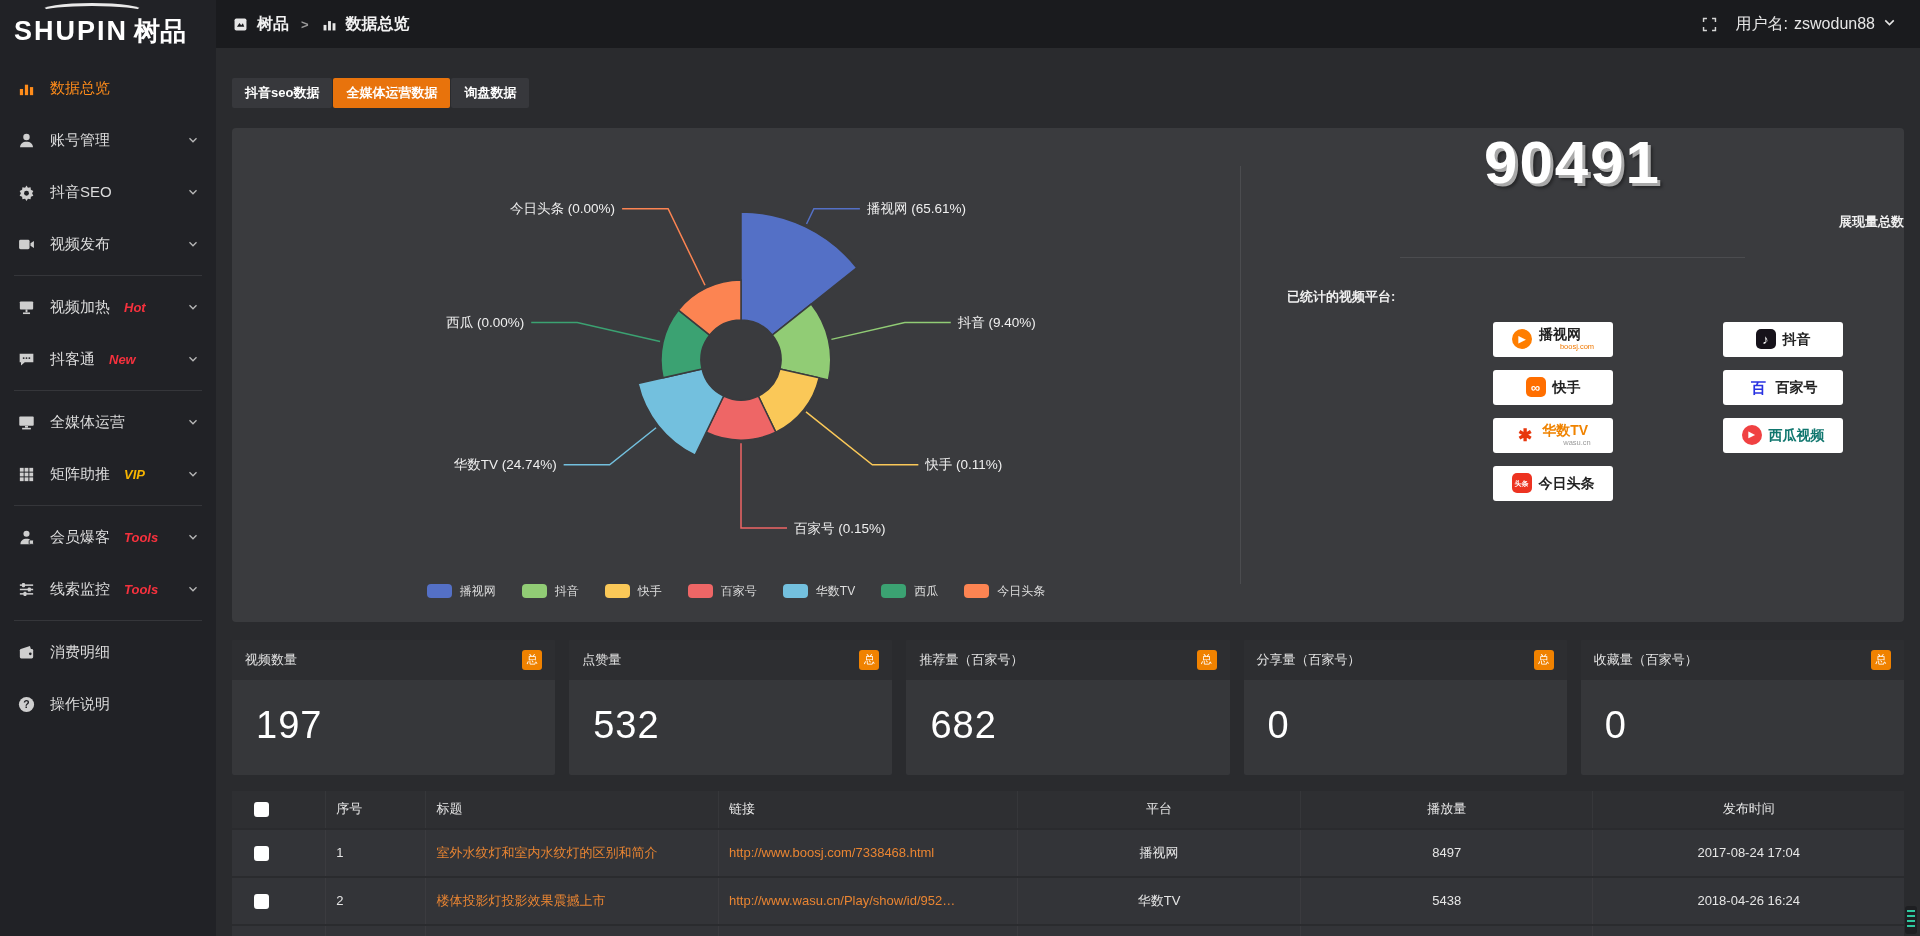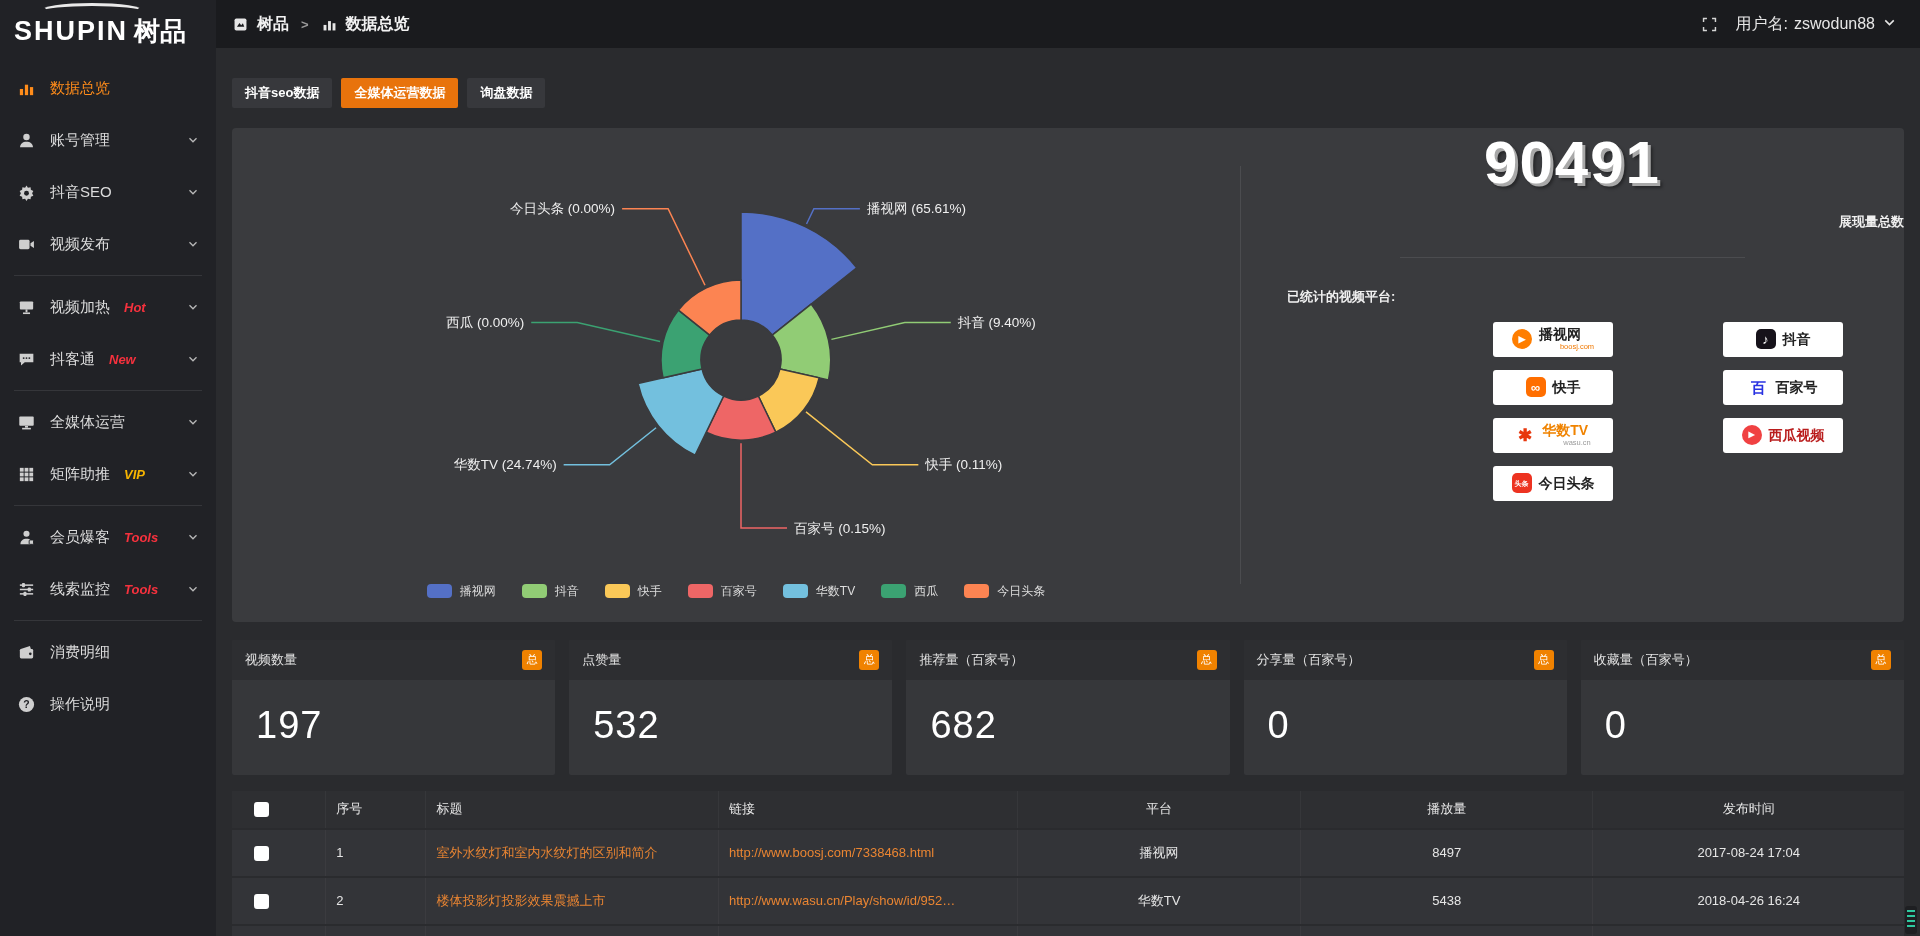--- a/index.html
+++ b/index.html
@@ -28,21 +28,21 @@
             display:flex; align-items:center; padding:0 22px 0 16px; }
   .crumb { display:flex; align-items:center; gap:8px; font-size:16px; font-weight:bold; color:#f2f2f2; }
   .crumb .sep { color:#9a9a9a; font-size:13px; margin:0 4px; }
   .crumb .c-icon { display:flex; color:#e7e7e7; }
   .top-right { margin-left:auto; display:flex; align-items:center; gap:18px; font-size:16px; color:#e6e6e6; }
   .fs-icon { display:flex; cursor:pointer; color:#d5d5d5; }
   .user-box { display:flex; align-items:center; gap:6px; cursor:pointer; }
 
   
   .main { position:absolute; left:216px; top:48px; right:0; bottom:0; padding:30px 16px 0 16px; }
-  .tabs { display:flex; gap:9px; }
+  .tabs { display:flex; gap:1px; }
   .tab { padding:7px 13px; background:#37383c; color:#fff; font-size:13px; font-weight:bold;
          border-radius:2px; cursor:pointer; line-height:1.2; }
   .tab.active { background:#e8730c; }
 
   .panel { margin-top:20px; height:494px; background:#3a3b3e; border-radius:4px; display:flex; position:relative; }
   .chart-section { width:1008px; position:relative; }
   .chart-svg-wrap { position:absolute; inset:22px 0 56px 0; }
   .legend { position:absolute; bottom:22px; left:0; width:100%; display:flex; justify-content:center;
             gap:26px; }
   .legend-item { display:flex; align-items:center; gap:8px; font-size:12px; color:#dddddd; cursor:pointer; }
@@ -437,21 +437,21 @@
             </div>
             <div class="p-badge">
               <span class="p-icon" style="font-size: 15px; color: rgb(41, 50, 225);">百</span>
               <span class="p-text">
                 <span class="p-name" style="color: rgb(34, 34, 34);">百家号</span>
               </span>
             </div>
             <div class="p-badge">
               <span class="p-icon" style="font-size: 8px; background: rgb(240, 65, 66); color: rgb(255, 255, 255); border-radius: 50%;">▶</span>
               <span class="p-text">
-                <span class="p-name" style="color: #b91c1c;">西瓜视频</span>
+                <span class="p-name" style="color: #0f766e;">西瓜视频</span>
               </span>
             </div>
           </div>
         </div>
     </div>
   </div>
 
   <div class="stats" id="stats">
       <div class="card">
         <div class="card-header">

